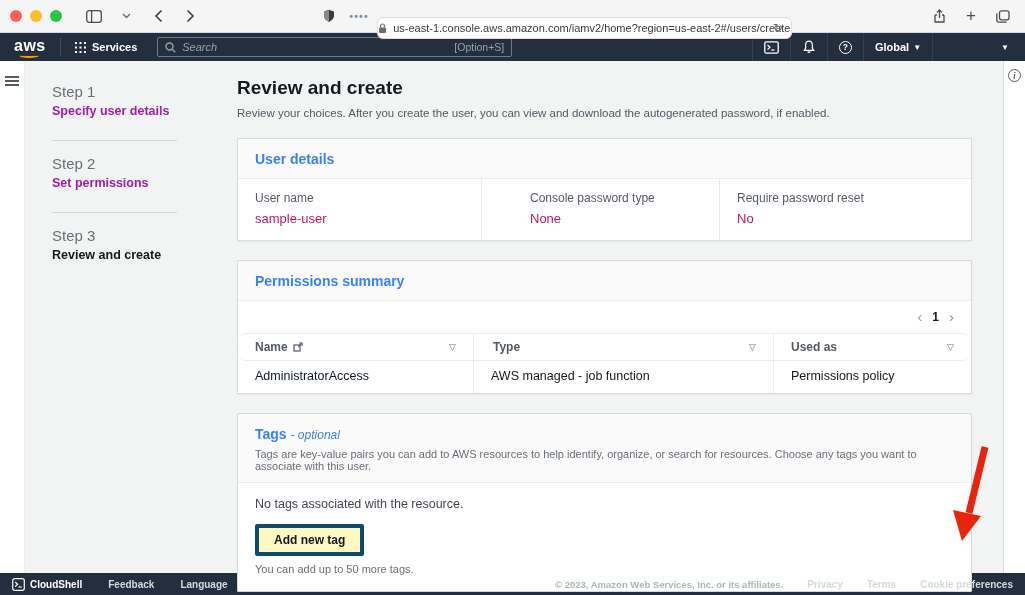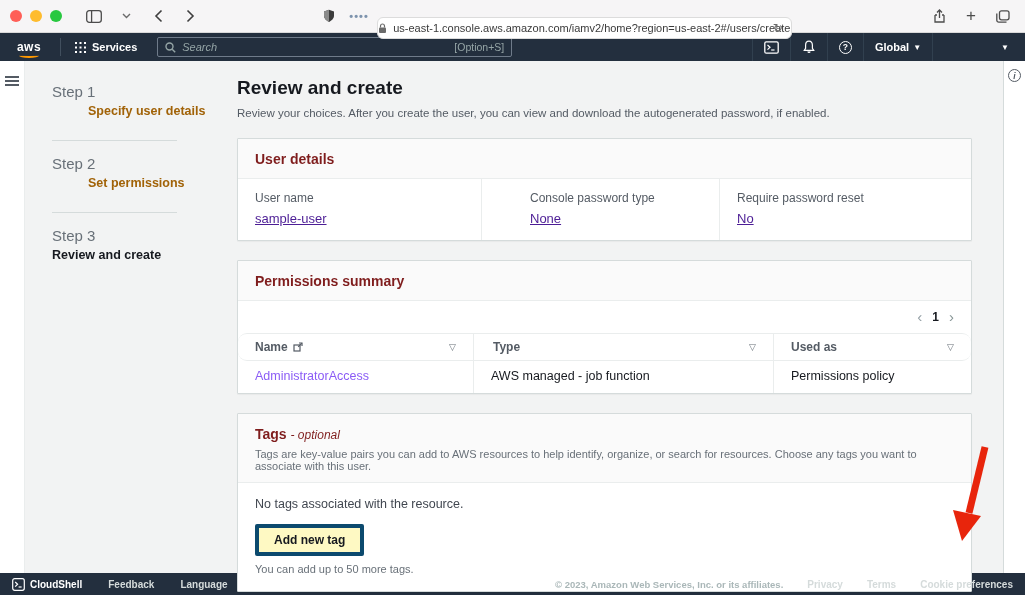--- a/index.html
+++ b/index.html
@@ -13,73 +13,73 @@
   .light.red { background:#ff5f57; } .light.yellow { background:#febc2e; } .light.green { background:#28c840; }
   .chrome-ic { display:flex; align-items:center; justify-content:center; width:24px; height:24px; color:#4c4c4c; }
   .chrome-spacer1 { flex:1; } .chrome-spacer2 { flex:1.2; }
   .urlbar { width:415px; height:22px; background:#fff; border:1px solid #dcdcdc; border-radius:6px; display:flex; align-items:center; justify-content:center; gap:6px; font-size:11px; color:#3a3a3a; position:relative;margin-top:24px; }
   .urlbar .reload { position:absolute; right:8px; color:#6b6b6b; font-size:12px; }
   .dots { color:#7d93ad; font-weight:bold; letter-spacing:1px; font-size:11px; }
 
   
   .awsnav { height:28px; background:#232f3e; display:flex; align-items:center; padding:0 10px; color:#fff; }
   .aws-logo { position:relative; width:30px; margin:0 8px 0 4px; text-align:center; }
-  .aws-logo .t { color:#fff; font-weight:bold; font-size:12px; letter-spacing:.5px; }
+  .aws-logo .t { color:#fff; font-weight:bold; font-size:16px; letter-spacing:.5px; }
   .aws-logo .smile { display:block; width:20px; height:5px; margin:-2px auto 0; border-bottom:2px solid #ff9900; border-radius:0 0 60% 60%; }
   .nav-sep { width:1px; height:18px; background:#414f5e; margin:0 8px; }
   .services { display:flex; align-items:center; gap:6px; font-size:11px; font-weight:bold; padding:0 6px; }
   .searchbox { width:355px; height:20px; margin-left:14px; background:#232f3e; border:1px solid #6f7b8a; border-radius:2px; display:flex; align-items:center; padding:0 7px; gap:6px; }
   .searchbox input { flex:1; background:transparent; border:none; outline:none; color:#d5dbdb; font-size:11px; font-family:inherit; }
   .searchbox input::placeholder { color:#95a5a6; font-style:italic; }
   .shortcut { color:#95a5a6; font-size:10.5px; }
   .nav-right { margin-left:auto; display:flex; align-items:center; height:100%; }
   .nav-item { display:flex; align-items:center; justify-content:center; height:100%; padding:0 11px; border-left:1px solid #31404f; gap:4px; font-size:11px; font-weight:bold; }
   .help-circ { width:13px; height:13px; border:1.4px solid #fff; border-radius:50%; font-size:8.5px; font-weight:bold; display:flex; align-items:center; justify-content:center; }
   .caret { font-size:8px; }
   .acct-space { width:58px; height:100%; border-left:1px solid #31404f; }
 
   
   .workspace { display:flex; height:512px; }
   .left-strip { width:25px; background:#fff; border-right:1px solid #eaeded; padding-top:13px; display:flex; justify-content:center; }
   .hamburger span { display:block; width:14px; height:2px; background:#545b64; margin:2px 0; }
   .steps { width:212px; padding:20px 0 0 27px; }
   .step-block { padding:2px 0 12px; }
   .step-num { font-size:15px; color:#687078; margin-bottom:4px; }
-  .step-link { font-size:12.5px; font-weight:bold; color:#a16207; cursor:pointer;margin-left:36px; }
+  .step-link { font-size:12.5px; font-weight:bold; color:#a21caf; cursor:pointer; }
   .step-current { font-size:12.5px; font-weight:bold; color:#16191f; }
   .step-div { border:none; border-top:1px solid #d5dbdb; width:125px; margin:10px 0 12px; }
 
   .main { width:766px; padding-top:16px; }
   .page-title { font-size:19px; font-weight:bold; color:#16191f; }
   .page-desc { font-size:11.5px; color:#545b64; margin-top:8px; }
 
   .card { width:735px; background:#fff; border:1px solid #d5dbdb; border-radius:1px; margin-top:19px; box-shadow:0 1px 1px rgba(0,0,0,.04); }
   .card-head { padding:11px 17px 10px; background:#fafafa; border-bottom:1px solid #eaeded; }
-  .card-title { font-size:14px; font-weight:bold; color:#7f1d1d; }
+  .card-title { font-size:14px; font-weight:bold; color:#3b82f6; }
   .card-title .opt { font-weight:normal; font-style:italic; font-size:12px; }
   .card-desc { font-size:11px; color:#687078; margin-top:5px; }
 
   .fields { display:flex; }
   .field { padding:12px 17px 14px; }
   .field:nth-child(1){ width:243px; } .field:nth-child(2){ width:238px; border-left:1px solid #eaeded;padding-left:48px; } .field:nth-child(3){ width:252px; border-left:1px solid #eaeded; }
   .f-label { font-size:12px; color:#545b64; }
-  .f-value { font-size:13px; color:#4c1d95; margin-top:6px;text-decoration:underline; }
+  .f-value { font-size:13px; color:#be185d; margin-top:6px; }
 
   .pag-row { display:flex; justify-content:flex-end; align-items:center; gap:10px; padding:8px 17px 9px; background:#fff; }
   .pag-arrow { font-size:15px; color:#95a0a6; line-height:1; }
   .pag-arrow.next { color:#879596; }
   .pag-num { font-size:12px; font-weight:bold; color:#16191f; }
 
   .thead { display:flex; border-top:1px solid #eaeded; border-bottom:1px solid #eaeded;border-radius:9px; }
   .th { display:flex; align-items:center; padding:6px 17px; font-size:12px; font-weight:bold; color:#545b64; }
   .th .flt { margin-left:auto; color:#687078; font-size:9px; }
   .col0 { width:235px; } .col1 { width:300px; border-left:1px solid #eaeded;padding-left:19px; } .col2 { width:198px; border-left:1px solid #eaeded; }
   .trow { display:flex; }
   .td { padding:8px 17px 10px; font-size:12.5px; color:#16191f; }
-  .td a { color:#8b5cf6; text-decoration:none; font-weight:normal; }
+  .td a { color:#0f172a; text-decoration:none; font-weight:normal; }
 
   .tags-body { padding:14px 17px 16px; }
   .empty-text { font-size:12.5px; color:#414750; }
   .btn { display:inline-block; border-radius:2px; font-size:12px; font-weight:bold; cursor:pointer; font-family:inherit; }
   .btn-normal { background:#fef9c3; border:4px solid #0c4a6e; color:#16191f; padding:5px 15px; margin-top:13px; }
   .limit-text { font-size:11px; color:#687078; margin-top:7px; }
 
   .help-strip { width:22px; background:#fff; border-left:1px solid #d5dbdb; padding-top:8px; display:flex; justify-content:flex-start; flex-direction:column; align-items:center; }
   .info-circ { width:13px; height:13px; border:1.3px solid #545b64; border-radius:50%; color:#545b64; font-size:8.5px; font-style:italic; font-weight:bold; display:flex; align-items:center; justify-content:center; }
 

